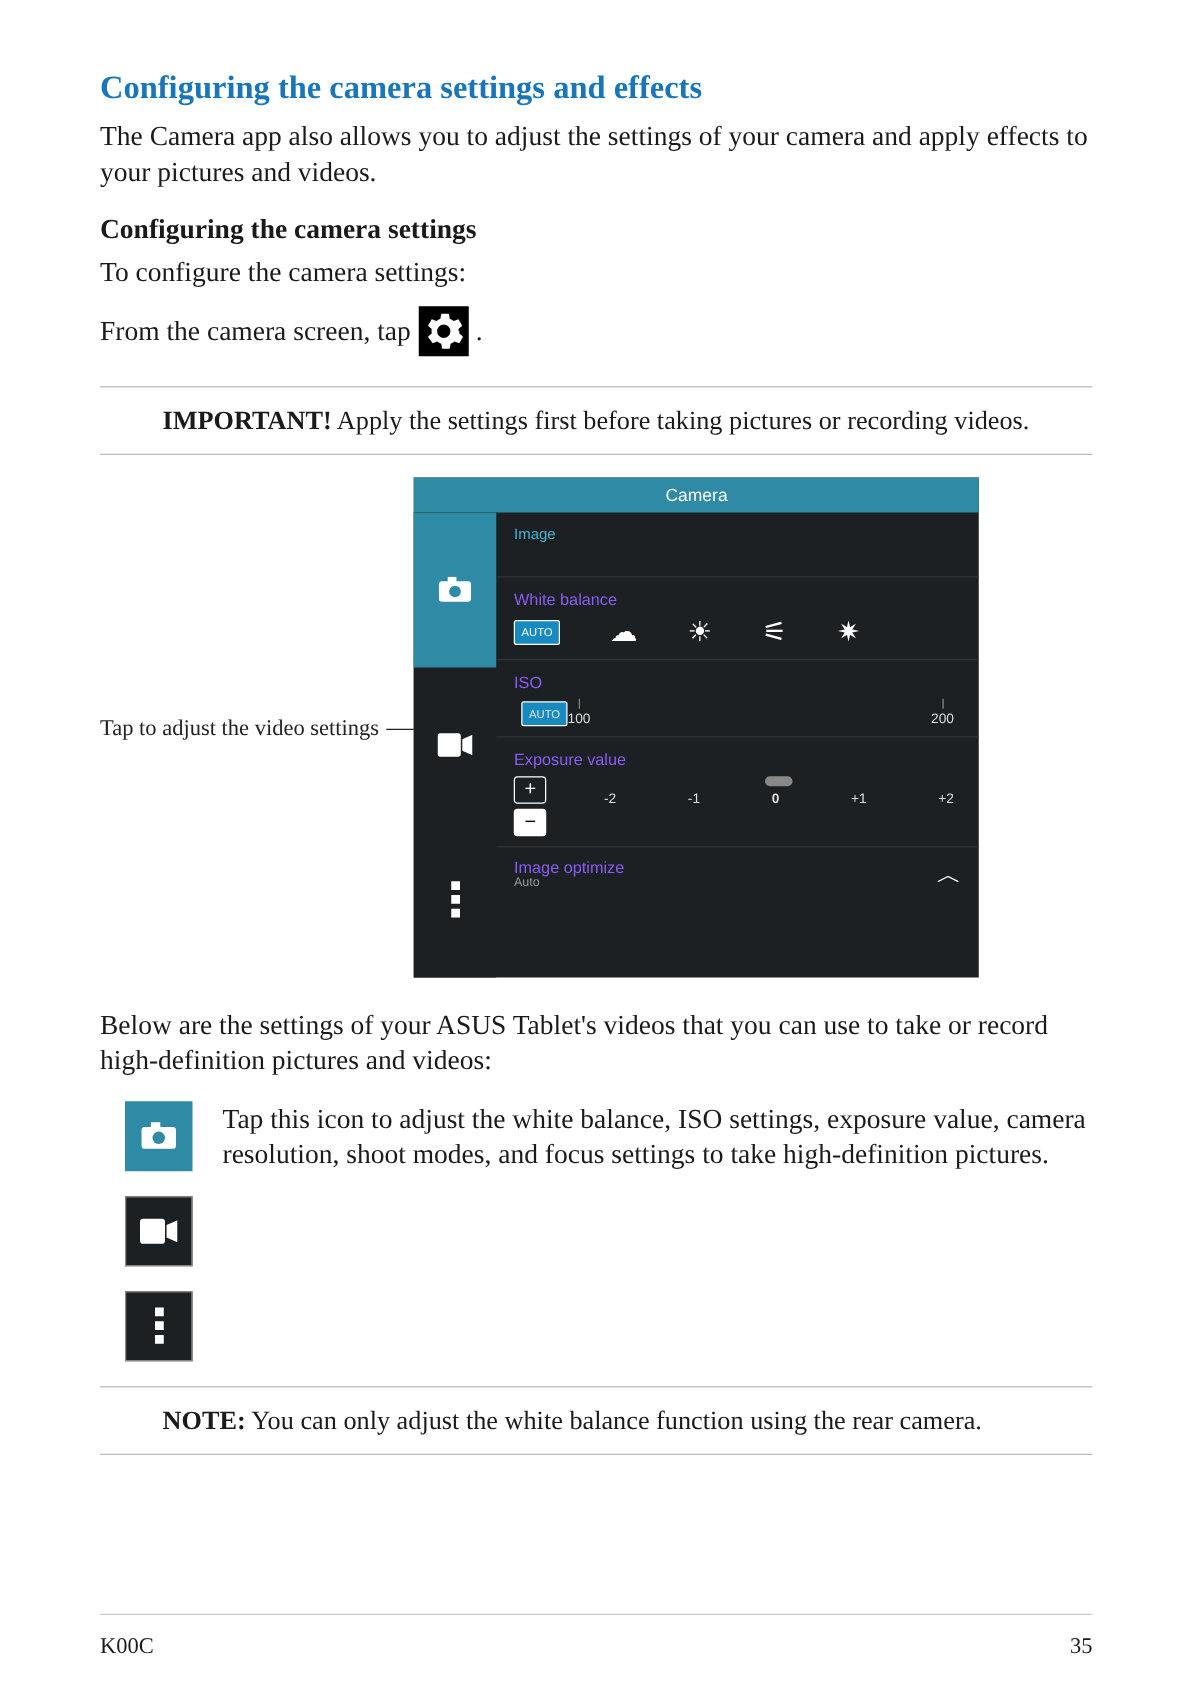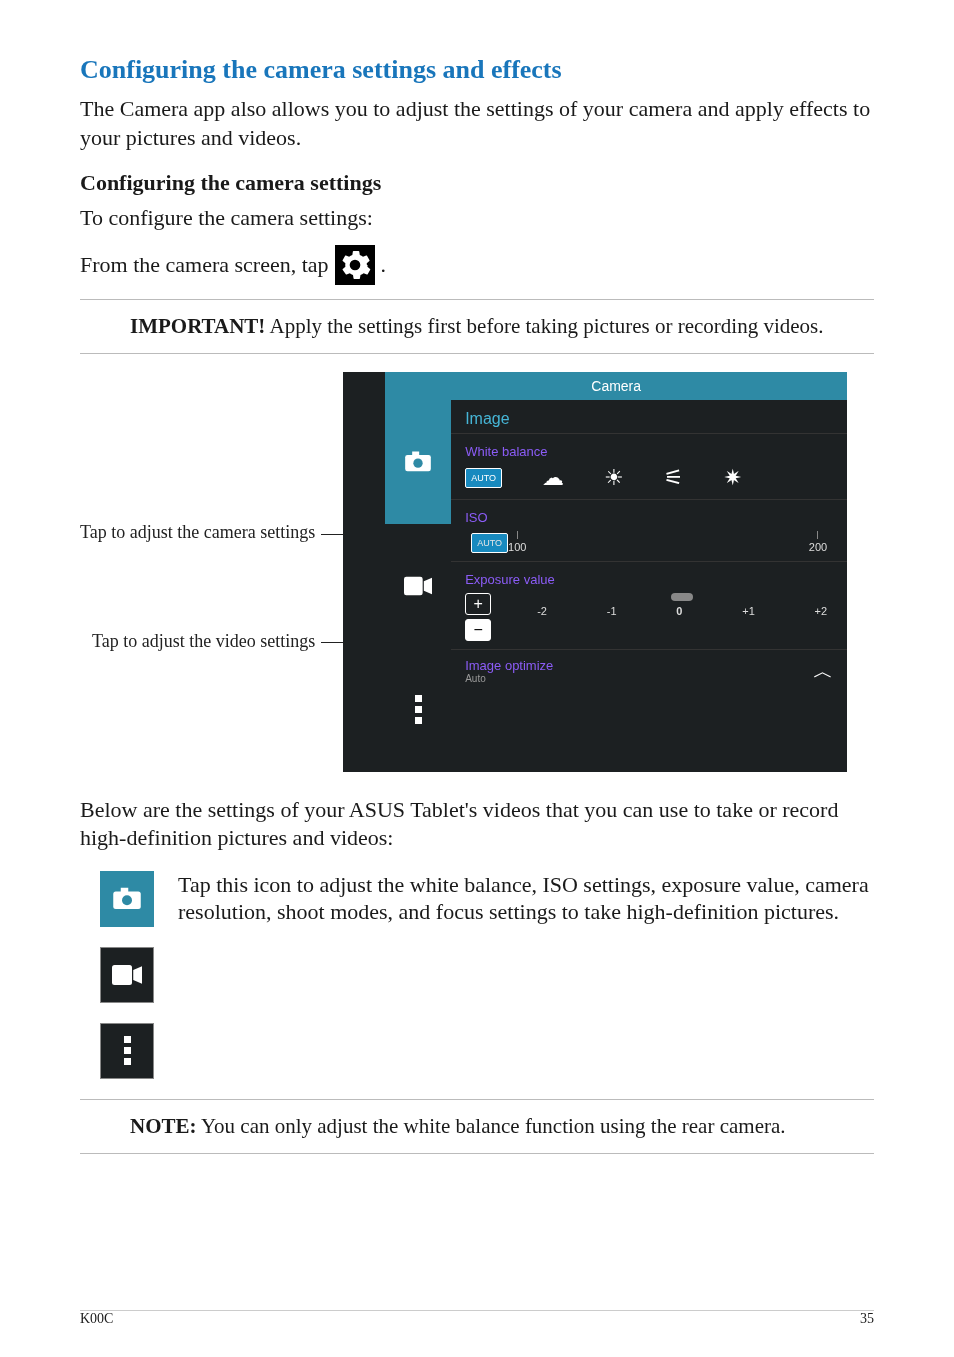--- a/index.html
+++ b/index.html
@@ -27,21 +27,21 @@
       font-size: 22px;
       font-weight: bold;
       margin-top: 18px;
       margin-bottom: 8px;
     }
     .inline-row {
       display: flex;
       align-items: center;
       gap: 6px;
       font-size: 22px;
-      margin-bottom: 14px;
+      margin-bottom: 24px;
     }
     .gear-icon-box {
       background: #000;
       display: inline-flex;
       width: 40px;
       height: 40px;
       align-items: center;
       justify-content: center;
     }
     .gear-icon-box svg { width: 32px; height: 32px; }
@@ -69,23 +69,22 @@
     .label-item:last-child { margin-bottom: 0; }
     .leader {
       width: 22px;
       border-top: 1px solid #222;
       display: inline-block;
       vertical-align: middle;
       margin-left: 6px;
     }
     .device-shot {
       background: #1c2022;
-      width: 504px;
+      width: 452px;
       font-family: 'Segoe UI', Arial, sans-serif;
-      padding-left: 42px;
     }
     .device-shot .header {
       background: #2e8aa5;
       text-align: center;
       color: #fff;
       font-size: 14px;
       padding: 6px 0;
     }
     .tabs-col {
       float: left;
@@ -99,21 +98,21 @@
       justify-content: center;
     }
     .tab-btn.active { background: #2e8aa5; }
     .tab-btn svg { width: 28px; height: 22px; fill: #fff; }
     .settings-col {
       margin-left: 66px;
       color: #e6e6e6;
       padding: 0 0 0 0;
     }
     .set-row { border-bottom: 1px solid #333; padding: 10px 14px 8px; }
-    .set-label { font-size: 16px; color: #46b5d6; margin-bottom: 1px; }
+    .set-label { font-size: 12px; color: #46b5d6; margin-bottom: 23px; }
     .set-sub { font-size: 13px; color: #8b5cf6; margin-bottom: 6px; }
     .set-small { font-size: 10px; color: #999; }
     .wb-icons { display: flex; gap: 40px; align-items: center; }
     .wb-icons span { color: #fff; font-size: 22px; }
     .tick-row {
       position: relative;
       height: 30px;
       margin: 6px 6px 0 40px;
       color: #ddd;
       font-size: 11px;
@@ -151,21 +150,21 @@
       padding: 8px 14px 10px;
     }
     .chev { color: #fff; font-size: 20px; }
     .desc-table {
       margin: 10px 0 18px 0;
     }
     .desc-row {
       display: flex;
       gap: 24px;
       margin-bottom: 20px;
-      align-items: flex-start;
+      align-items: center;
     }
     .icon-box {
       width: 54px;
       height: 56px;
       display: flex;
       align-items: center;
       justify-content: center;
       border: 1px solid #888;
       flex-shrink: 0;
     }
@@ -176,21 +175,22 @@
     .dots-v span { width: 7px; height: 7px; background: #fff; }
     .desc-text { font-size: 22px; line-height: 1.25; }
     .footer {
       position: absolute;
       bottom: 30px;
       left: 80px;
       right: 80px;
       display: flex;
       justify-content: space-between;
       border-top: 1px solid #ccc;
-      font-size: 14px;
+      padding-top: 14px;
+      font-size: 18px;
     }
     .clearfix::after { content: ""; display: table; clear: both; }
     .iso-row { display: flex; justify-content: space-between; align-items: flex-end; padding: 0 6px; }
     .iso-row .iso-val { display: flex; flex-direction: column; align-items: center; font-size: 11px; color: #ddd; }
     .iso-row .tick { width: 1px; height: 8px; background: #888; margin-bottom: 2px; }
   </style>
 </head>
 <body>
 
 <div class="section-title">Configuring the camera settings and effects</div>
@@ -209,21 +209,20 @@
   <span>.</span>
 </div>
 
 <div class="callout">
   <span class="lead">IMPORTANT!</span>
   <span>Apply the settings first before taking pictures or recording videos.</span>
 </div>
 
 <div class="screenshot-row">
   <div class="labels-col">
-    <div class="label-item" style="margin-top:30px"><span>Tap to adjust the camera settings</span><span class="leader"></span></div>
     <div class="label-item"><span>Tap to adjust the video settings</span><span class="leader"></span></div>
   </div>
 
   <div class="device-shot clearfix">
     <div class="header">Camera</div>
     <div class="tabs-col">
       <div class="tab-btn active">
         <svg viewBox="0 0 24 18">
             <rect x="1" y="3" width="22" height="14" rx="2" fill="#fff"></rect>
             <circle cx="12" cy="10" r="4" fill="#2e8aa5"></circle>

